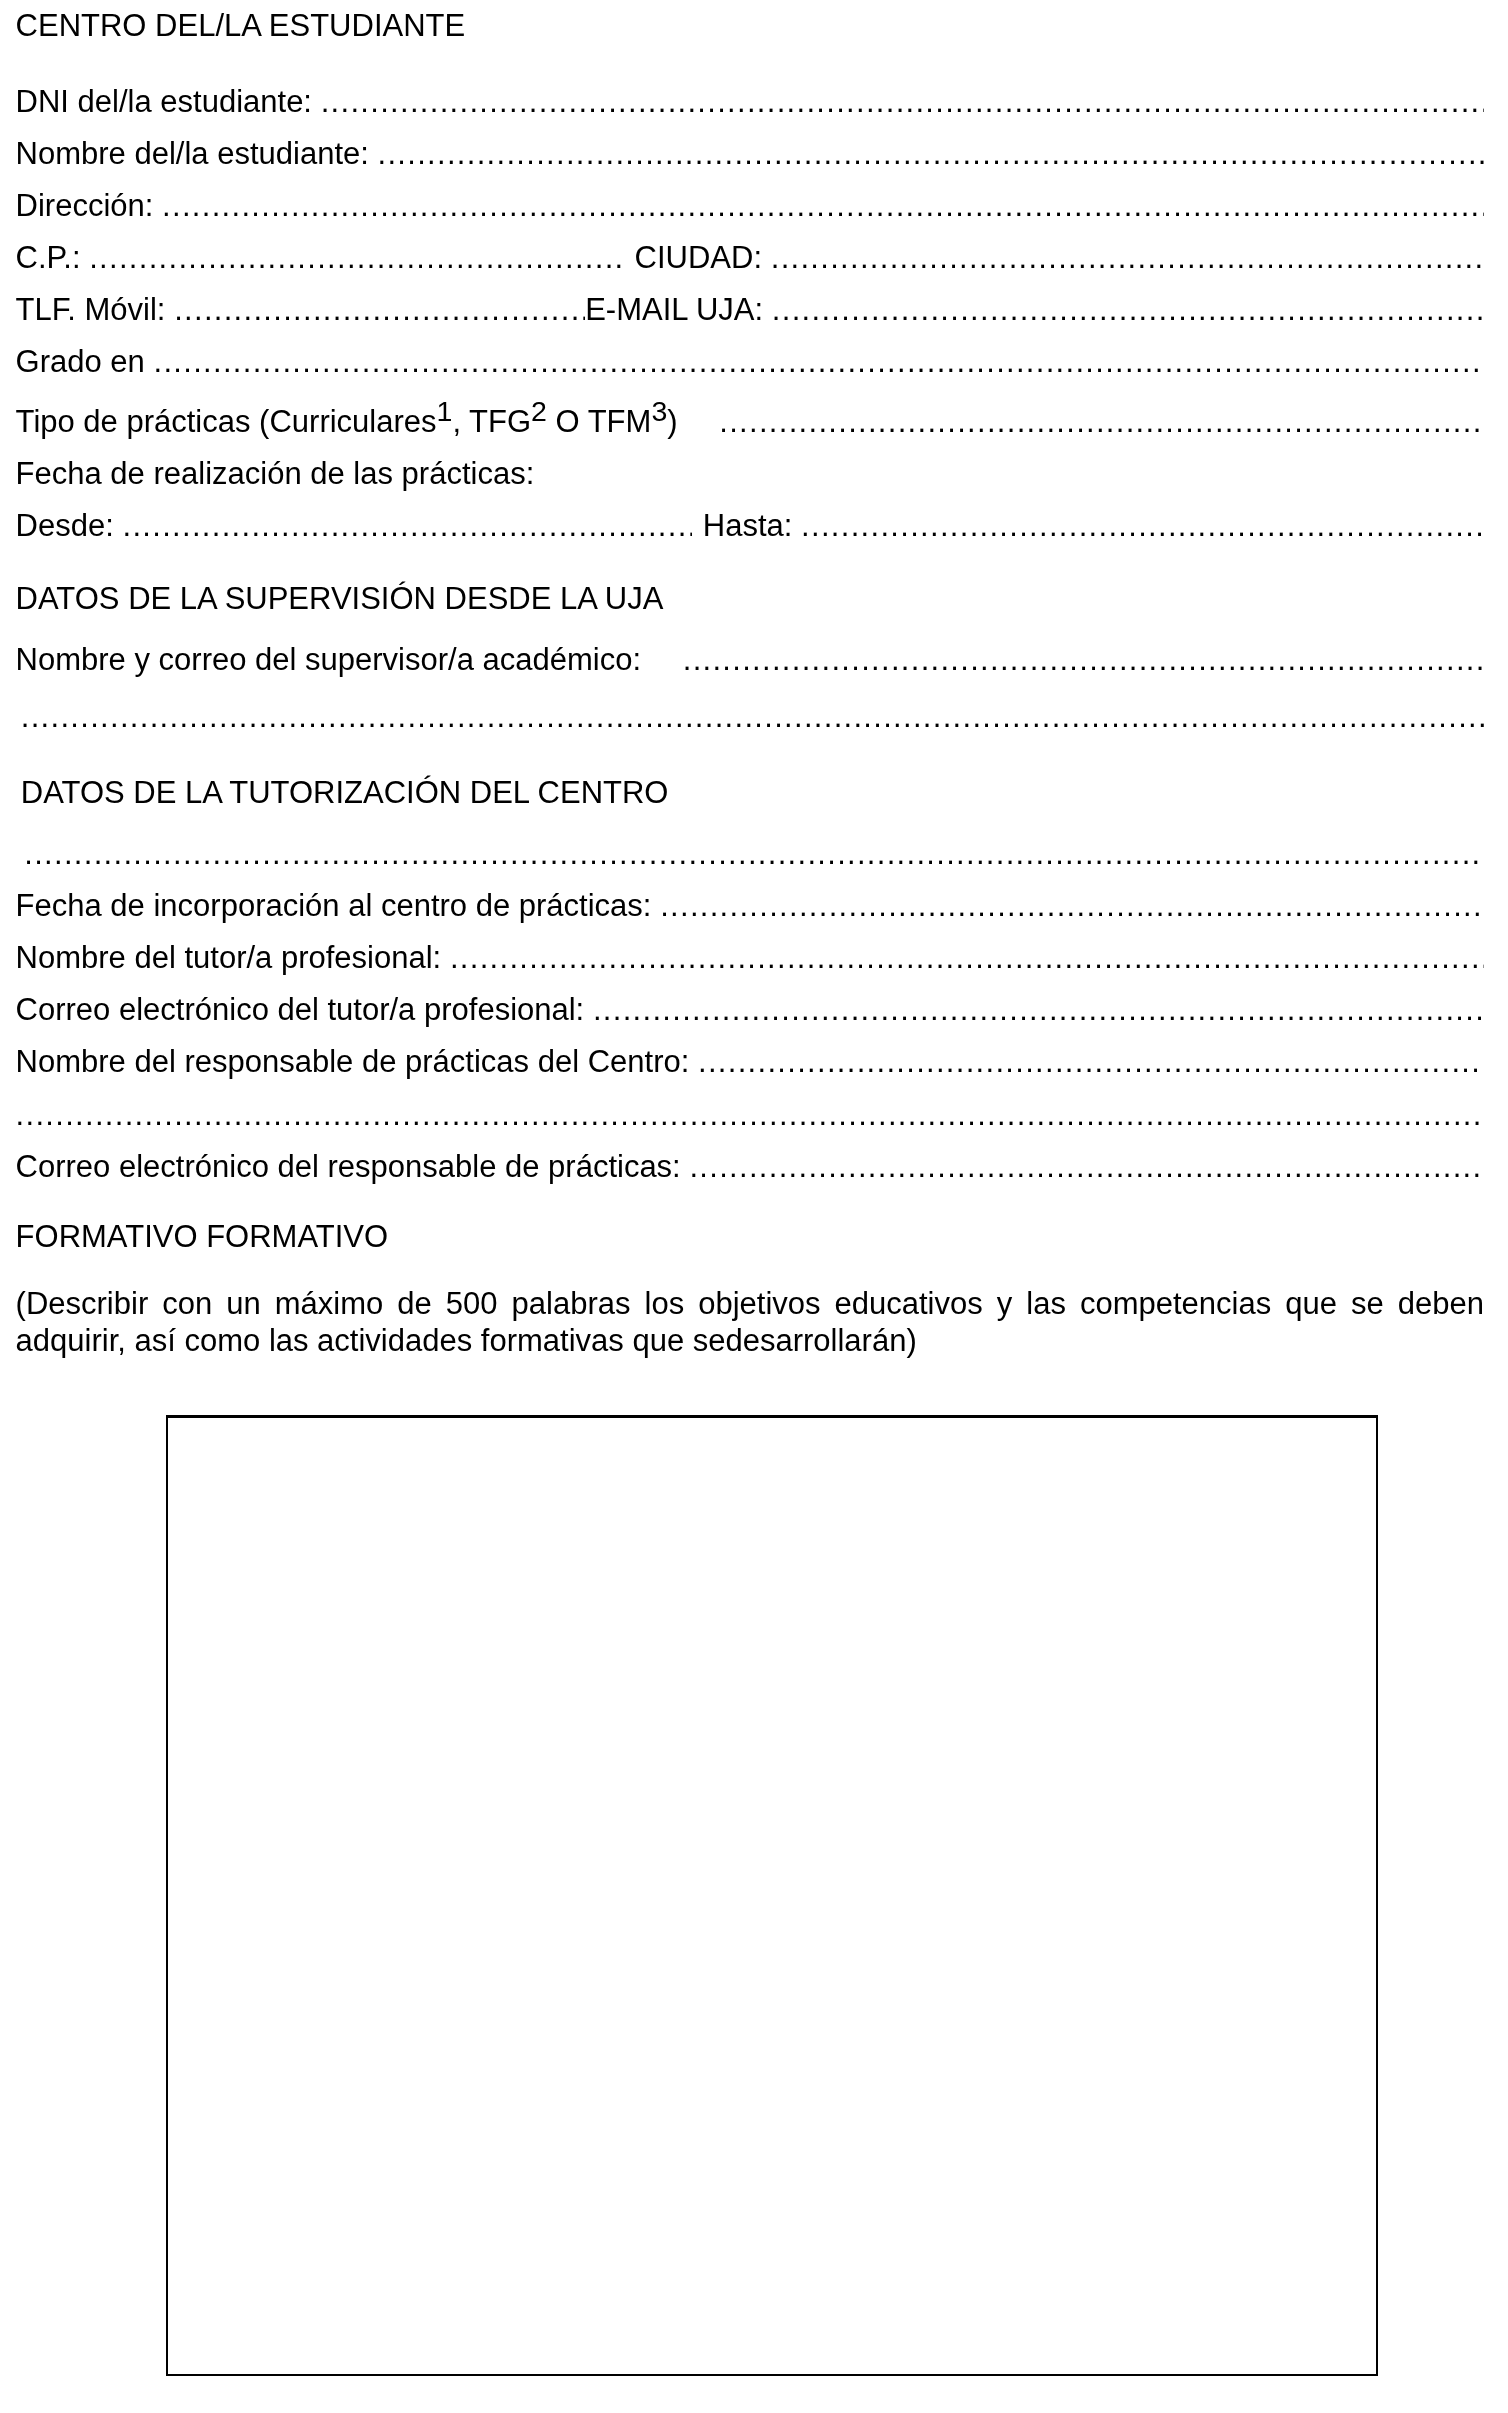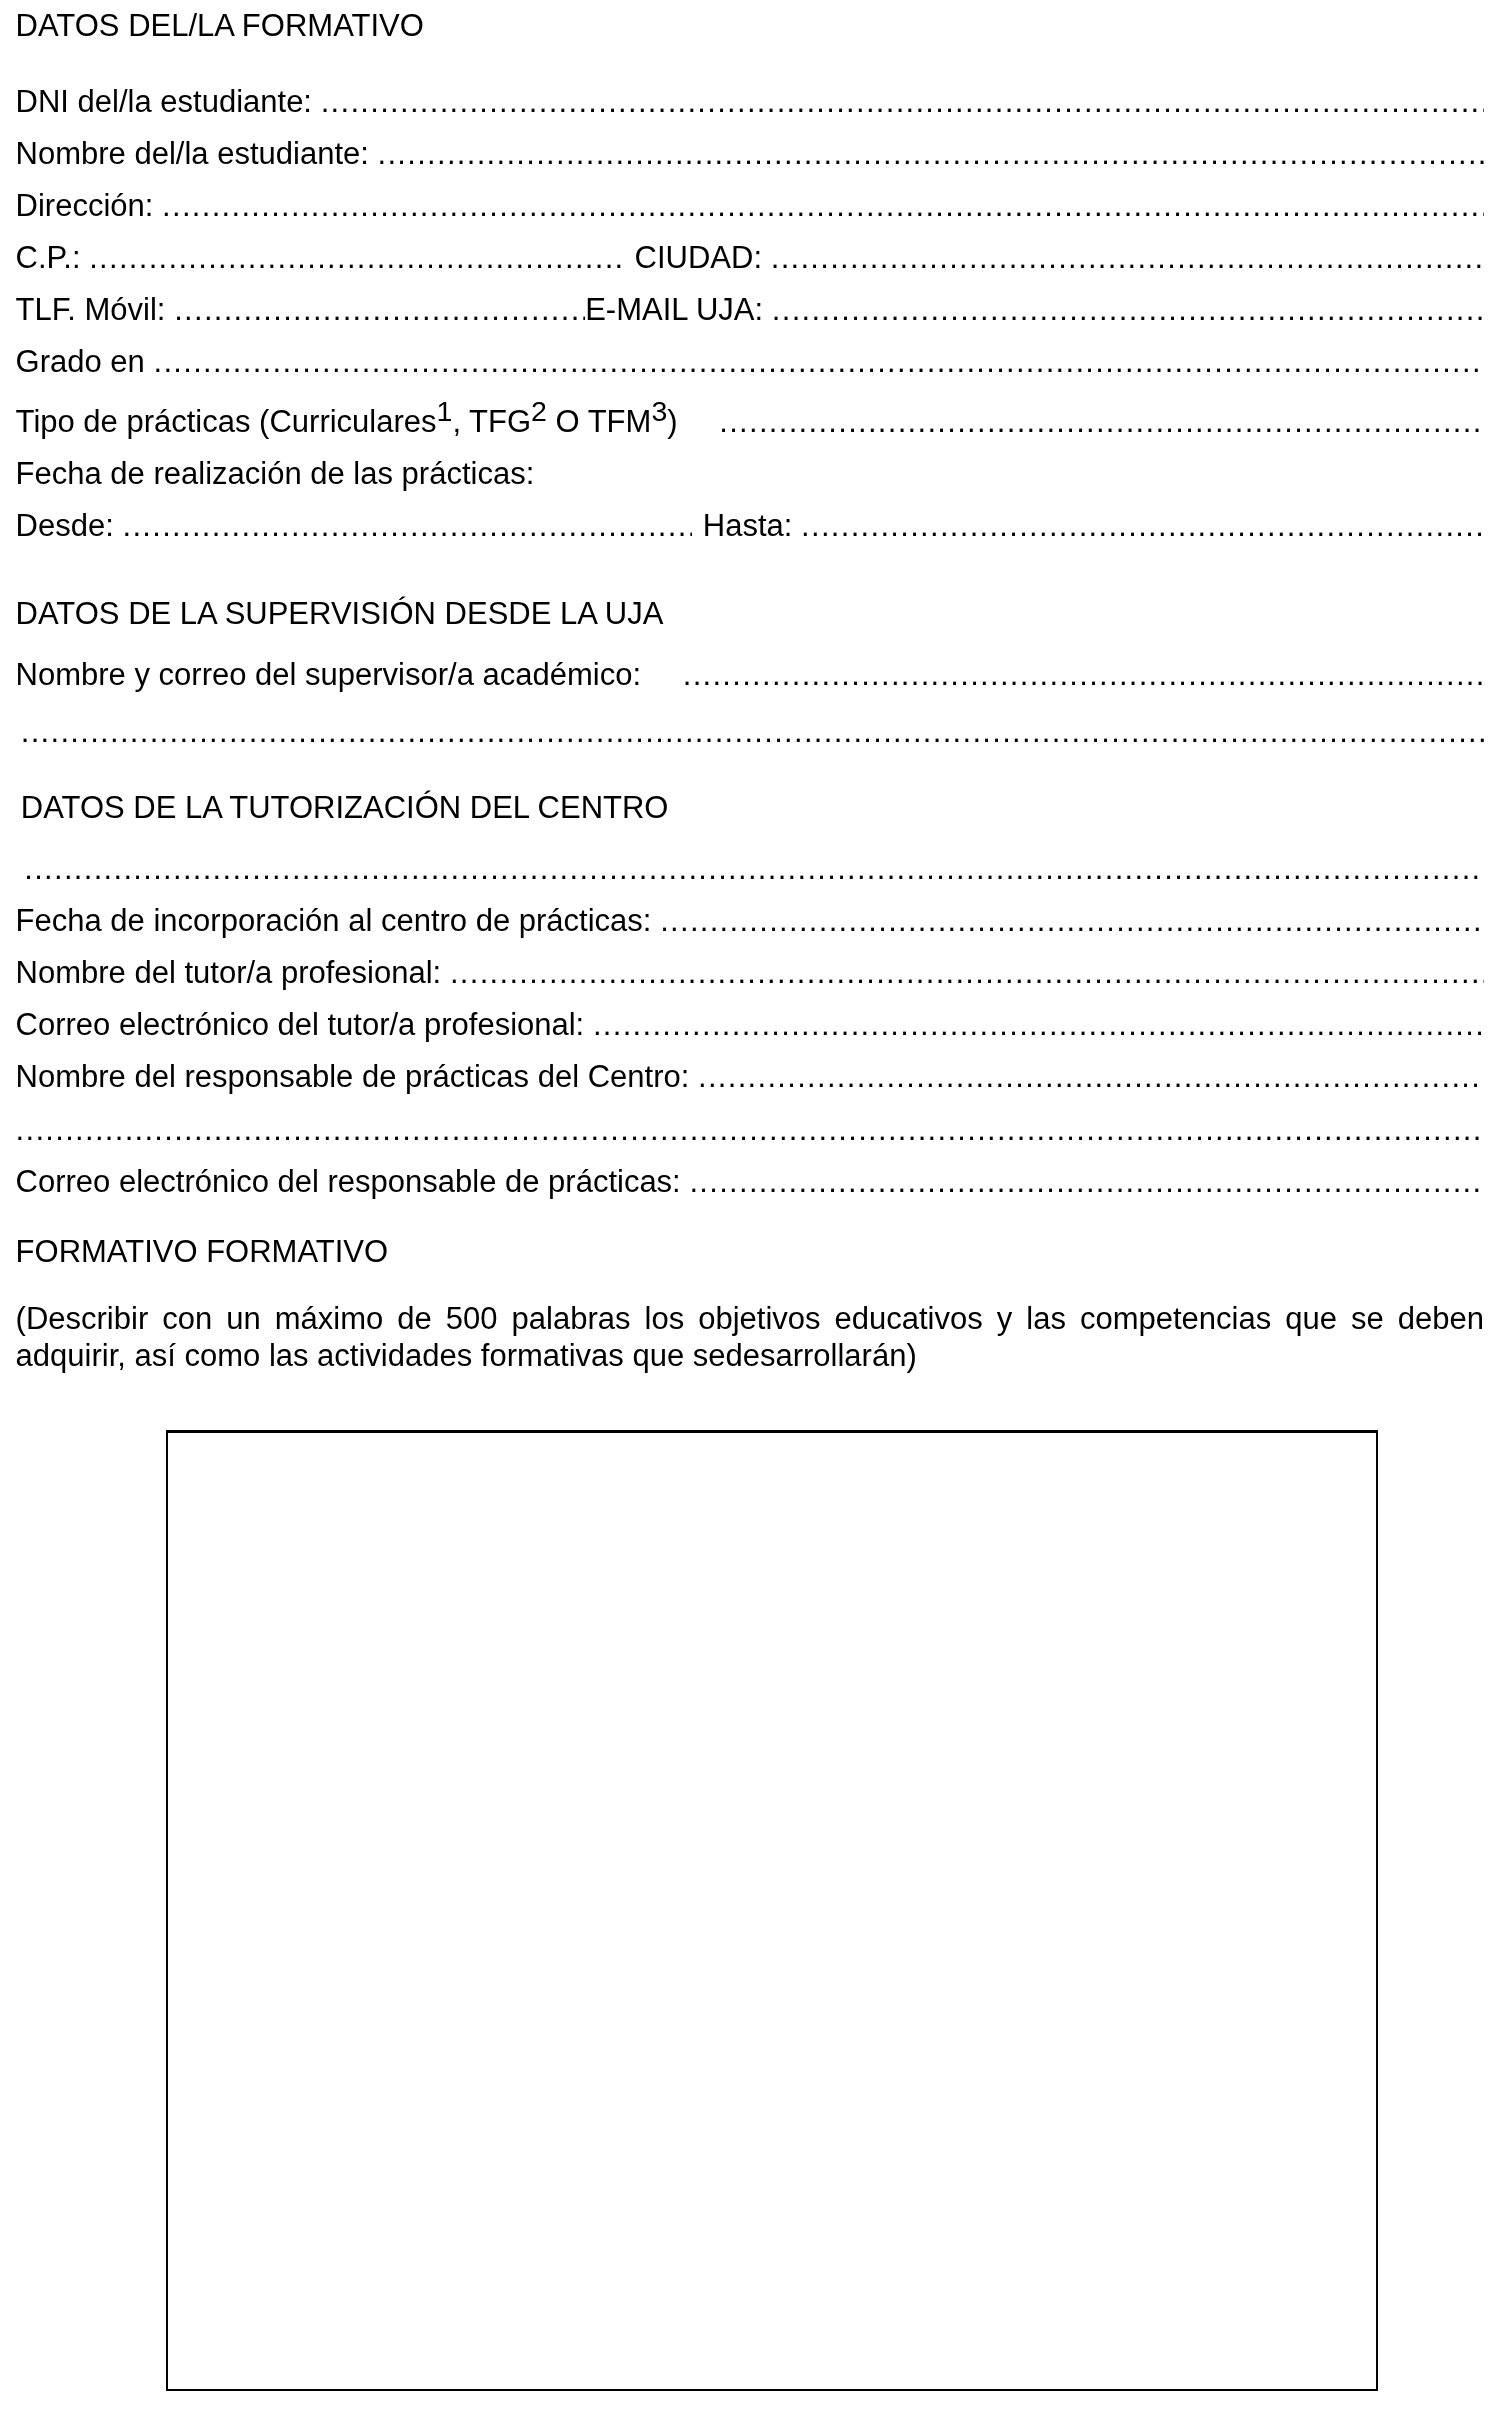--- a/index.html
+++ b/index.html
@@ -13,21 +13,21 @@
   .line{display:flex;align-items:baseline;line-height:52px;}
   .label{flex:0 0 auto;white-space:pre;}
   .leader{overflow:hidden;white-space:nowrap;letter-spacing:1.3px;flex:0 0 auto;}
   .grow{flex:1 1 0;min-width:0;}
   .ml{margin-left:8.7px;}
   .w-cp{width:535px;margin-right:10.4px;}
   .w-tlf{width:411px;}
   .w-desde{width:569px;margin-right:11.3px;}
   .mt27{margin-top:23.5px;}
   .mt10{margin-top:8.7px;gap:33px;}
-  .mt24{margin-top:36px;}
+  .mt24{margin-top:21px;}
   .mt6{margin-top:5.2px;}
   .mt28{margin-top:24px;text-align:right;}
   .mt2{margin-top:1.7px;}
   .mt21{margin-top:18px;}
   .mt25{margin-top:22px;}
   .indent{padding-left:5.2px;}
   sup.raised{font-size:0.92em;position:relative;top:-0.38em;line-height:0;vertical-align:baseline;}
   .para{line-height:37px;}
   .just{text-align:justify;text-align-last:justify;}
   .box{
@@ -37,21 +37,21 @@
     border:2.6px solid #000;border-top-width:3.5px;
     background:#fff;
   }
 </style>
 </head>
 <body>
 
 <div class="page">
 
   <div class="line">
-      <span class="label">DATOS DEL/LA FORMATIVO</span>
+      <span class="label">CENTRO DEL/LA ESTUDIANTE</span>
     </div>
 
   <div class="line mt27">
       <span class="label">DNI del/la estudiante:</span>
       <span class="leader grow ml">............................................................................................................................................................................................................................</span>
     </div>
 
   <div class="line">
       <span class="label">Nombre del/la estudiante:</span>
       <span class="leader grow ml">............................................................................................................................................................................................................................</span>

